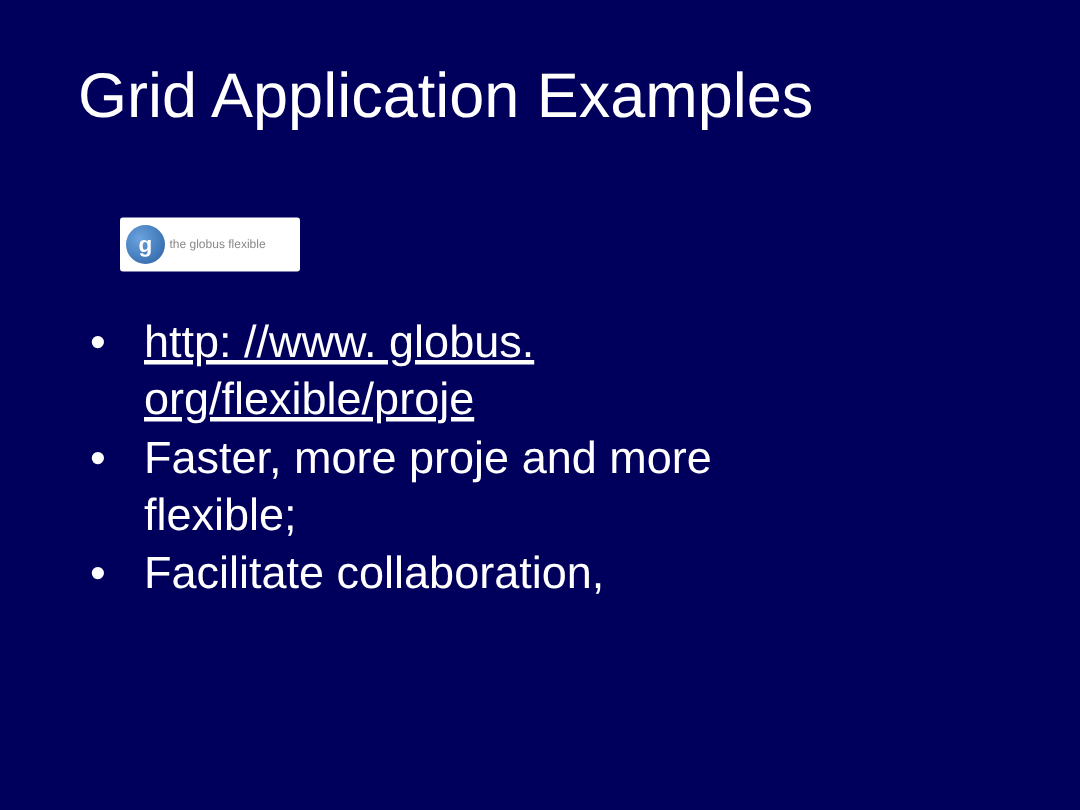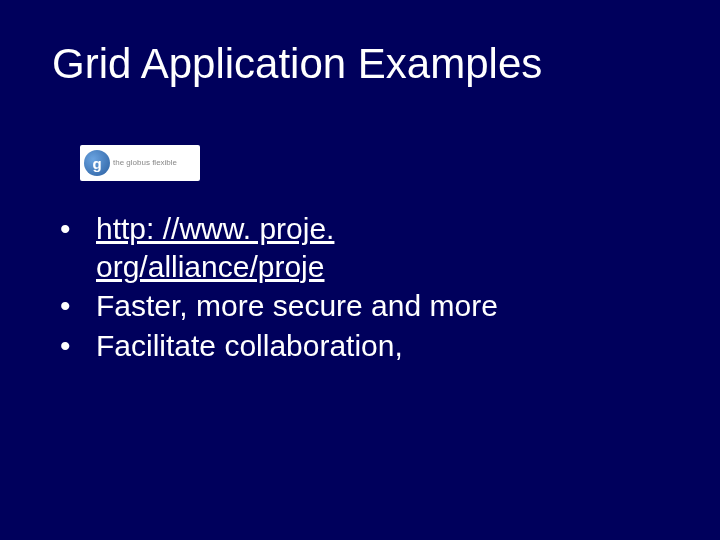--- a/index.html
+++ b/index.html
@@ -93,28 +93,28 @@
   <div class="logo">
     <div class="logo-g">g</div>
     <div class="logo-text">the globus flexible</div>
   </div>
 
   <div class="bullets">
 
     <div class="bullet">
       <div class="bullet-marker">•</div>
       <div class="bullet-body">
-        <span class="link"><span>http: //www. proje. org/alliance/proje</span><br></span>
+        <span class="link"><span>http: //www. globus. org/flexible/proje</span><br></span>
       </div>
     </div>
 
     <div class="bullet">
       <div class="bullet-marker">•</div>
       <div class="bullet-body">
-        <span>Faster, more secure and more</span><br>
+        <span>Faster, more proje and more</span><br><span>flexible;</span>
       </div>
     </div>
 
     <div class="bullet">
       <div class="bullet-marker">•</div>
       <div class="bullet-body">
         <span>Facilitate collaboration,</span>
       </div>
     </div>
 

